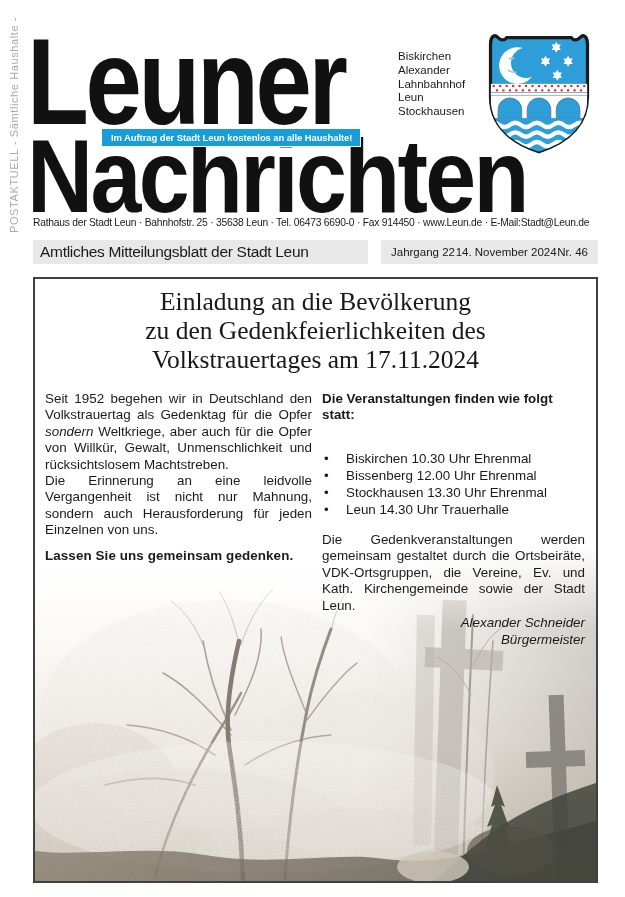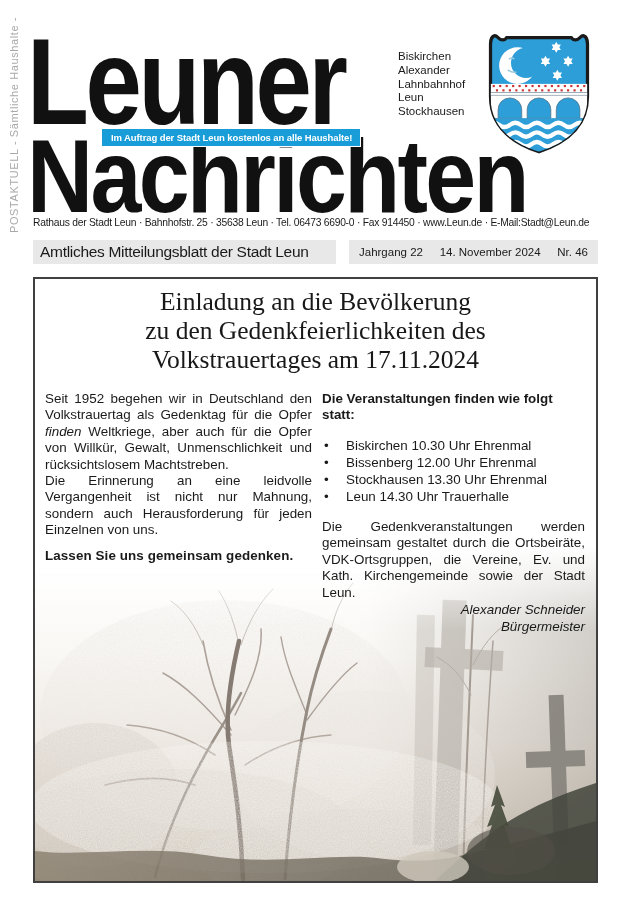--- a/index.html
+++ b/index.html
@@ -23,36 +23,36 @@
     color:#fff; font-size:9.5px; font-weight:bold; letter-spacing:-.1px;
     padding:3px 8px 3px 9px; white-space:nowrap; box-shadow:0 0 0 1px #fff; }
   .districts { position:absolute; left:398px; top:50px; font-size:11.5px; line-height:13.8px; }
   .coat { position:absolute; left:484px; top:30px; width:110px; height:125px; z-index:3; }
 
   .address { position:absolute; left:33px; top:217px; width:567px; font-size:10.3px;
     letter-spacing:-.25px; white-space:nowrap; color:#1a1a1a; }
 
   
   .infobar { position:absolute; left:33px; top:240px; width:565px; height:24px; display:flex; gap:13px; }
-  .infobar .seg-title { width:303px; background:#e8e8e8; font-size:15.5px; line-height:24px;
+  .infobar .seg-title { width:335px; background:#e8e8e8; font-size:15.5px; line-height:24px;
     padding-left:7px; letter-spacing:-.3px; white-space:nowrap; }
   .infobar .seg-issue { flex:1; background:#e8e8e8; font-size:11.5px; display:flex;
     justify-content:space-between; align-items:center; padding:0 10px; white-space:nowrap; }
 
   
   .article-box { position:absolute; left:33px; top:277px; width:565px; height:606px;
     border:2px solid #404040; background:#fff; overflow:hidden; }
   .headline { position:relative; z-index:2; margin-top:9px; text-align:center;
     font-family:"Liberation Serif", serif; font-size:25.5px; line-height:28.8px; color:#181818; }
   .cols { position:absolute; z-index:2; top:112px; left:10px; right:11px;
     display:grid; grid-template-columns:267px 1fr; column-gap:10px;
     font-size:13.4px; line-height:16.4px; }
   .cols p { text-align:justify; }
   .col-left .p3 { font-weight:bold; margin-top:9px; letter-spacing:.1px; }
-  .col-right .rc-head { font-weight:bold; margin-bottom:14px; }
+  .col-right .rc-head { font-weight:bold; margin-bottom:27px; }
   .evt { display:flex; margin-bottom:.5px; }
   .evt .bullet { width:24px; flex:none; padding-left:2px; }
   .rc-close { margin-top:14px; }
   .signature { margin-top:1px; text-align:right; font-style:italic; }
 
   
   .photo { position:absolute; z-index:1; left:0; right:0; bottom:0; height:336px; }
   .photo svg { display:block; width:100%; height:100%; }
 </style>
 </head>
@@ -158,21 +158,21 @@
 
   <section class="article-box">
     <div class="headline">
       <div>Einladung an die Bevölkerung</div>
       <div>zu den Gedenkfeierlichkeiten des</div>
       <div>Volkstrauertages am 17.11.2024</div>
     </div>
 
     <div class="cols">
       <div class="col-left">
-        <p><span>Seit 1952 begehen wir in Deutschland den Volkstrauertag als Gedenktag für die Opfer </span><i>finden</i><span> Weltkriege, aber auch für die Opfer von Willkür, Gewalt, Unmenschlichkeit und rück­sichtslosem Machtstreben.</span></p>
+        <p><span>Seit 1952 begehen wir in Deutschland den Volkstrauertag als Gedenktag für die Opfer </span><i>sondern</i><span> Weltkriege, aber auch für die Opfer von Willkür, Gewalt, Unmenschlichkeit und rück­sichtslosem Machtstreben.</span></p>
         <p>Die Erinnerung an eine leidvolle Vergangenheit ist nicht nur Mahnung, sondern auch Herausfor­derung für jeden Einzelnen von uns.</p>
         <p class="p3">Lassen Sie uns gemeinsam gedenken.</p>
       </div>
 
       <div class="col-right">
         <div class="rc-head">Die Veranstaltungen finden wie folgt statt:</div>
         <div class="evt">
             <span class="bullet">•</span>
             <span>Biskirchen 10.30 Uhr Ehrenmal</span>
           </div>

